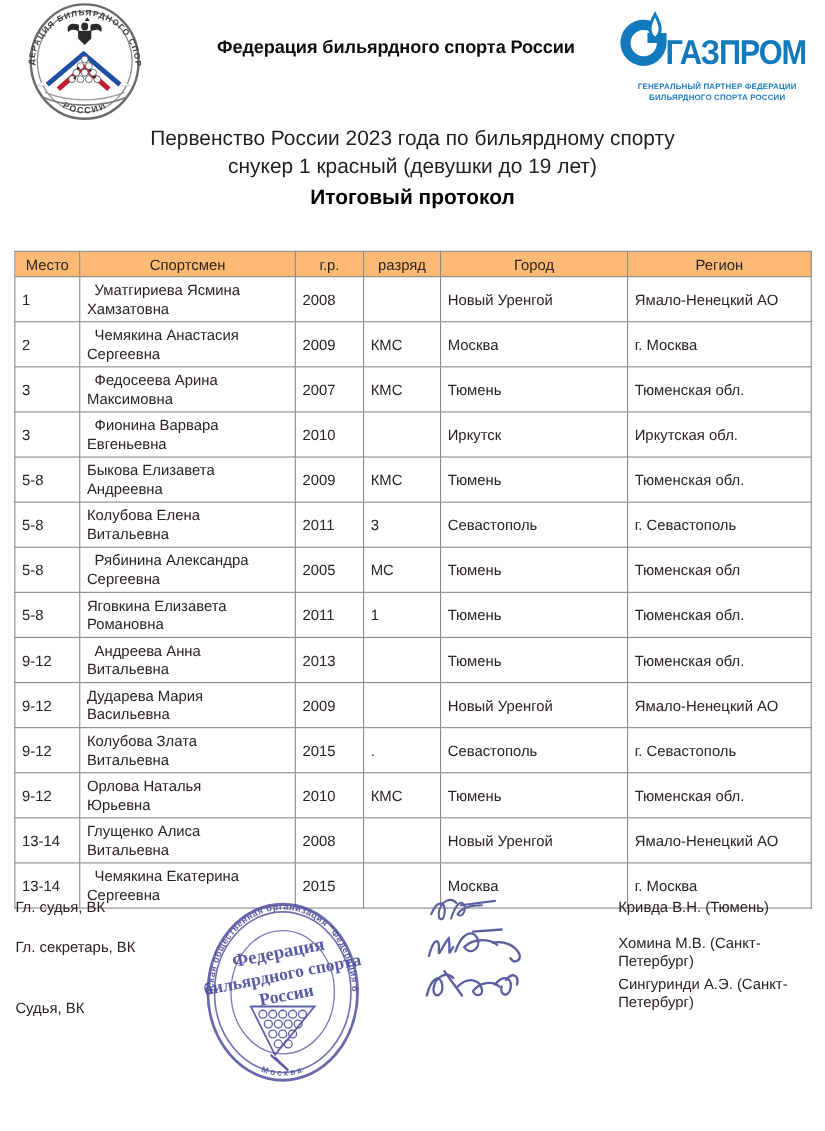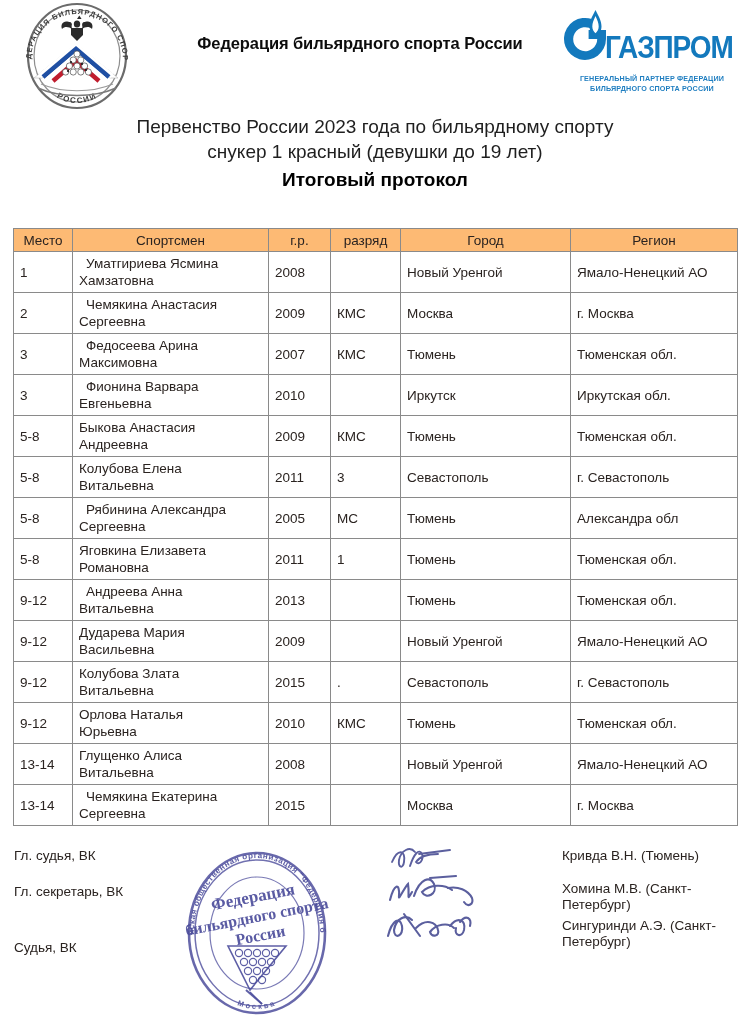--- a/index.html
+++ b/index.html
@@ -148,21 +148,21 @@
   td.c-region  { text-align: left;   padding-left: 10px; }
 
   .athlete-l1 { display: block; }
   .athlete-l2 { display: block; }
   .indent { padding-left: 7px; }
 
   
   .footer {
     position: absolute;
     left: 0;
-    top: 836px;
+    top: 805px;
     width: 644px;
     height: 192px;
   }
   .sig-labels {
     position: absolute;
     left: 14px;
     top: 12px;
     width: 180px;
     font-size: 13.5px;
     color: #2a2320;
@@ -349,21 +349,21 @@
             <span class="athlete-l2">Евгеньевна</span>
           </td>
           <td class="c-year">2010</td>
           <td class="c-rank"></td>
           <td class="c-city">Иркутск</td>
           <td class="c-region">Иркутская обл.</td>
         </tr>
         <tr>
           <td class="c-place">5-8</td>
           <td class="c-athlete">
-            <span class="athlete-l1">Быкова Анастасия</span>
+            <span class="athlete-l1">Быкова Елизавета</span>
             <span class="athlete-l2">Андреевна</span>
           </td>
           <td class="c-year">2009</td>
           <td class="c-rank">КМС</td>
           <td class="c-city">Тюмень</td>
           <td class="c-region">Тюменская обл.</td>
         </tr>
         <tr>
           <td class="c-place">5-8</td>
           <td class="c-athlete">
@@ -377,21 +377,21 @@
         </tr>
         <tr>
           <td class="c-place">5-8</td>
           <td class="c-athlete">
             <span class="athlete-l1 indent">Рябинина Александра</span>
             <span class="athlete-l2">Сергеевна</span>
           </td>
           <td class="c-year">2005</td>
           <td class="c-rank">МС</td>
           <td class="c-city">Тюмень</td>
-          <td class="c-region">Александра обл</td>
+          <td class="c-region">Тюменская обл</td>
         </tr>
         <tr>
           <td class="c-place">5-8</td>
           <td class="c-athlete">
             <span class="athlete-l1">Яговкина Елизавета</span>
             <span class="athlete-l2">Романовна</span>
           </td>
           <td class="c-year">2011</td>
           <td class="c-rank">1</td>
           <td class="c-city">Тюмень</td>

